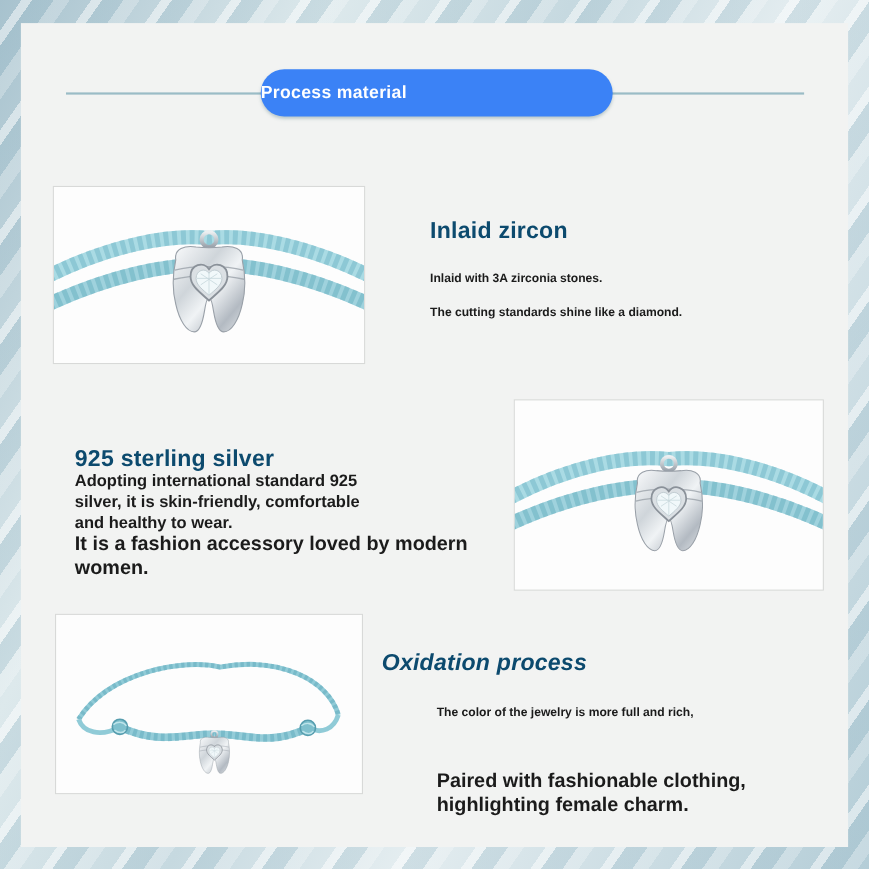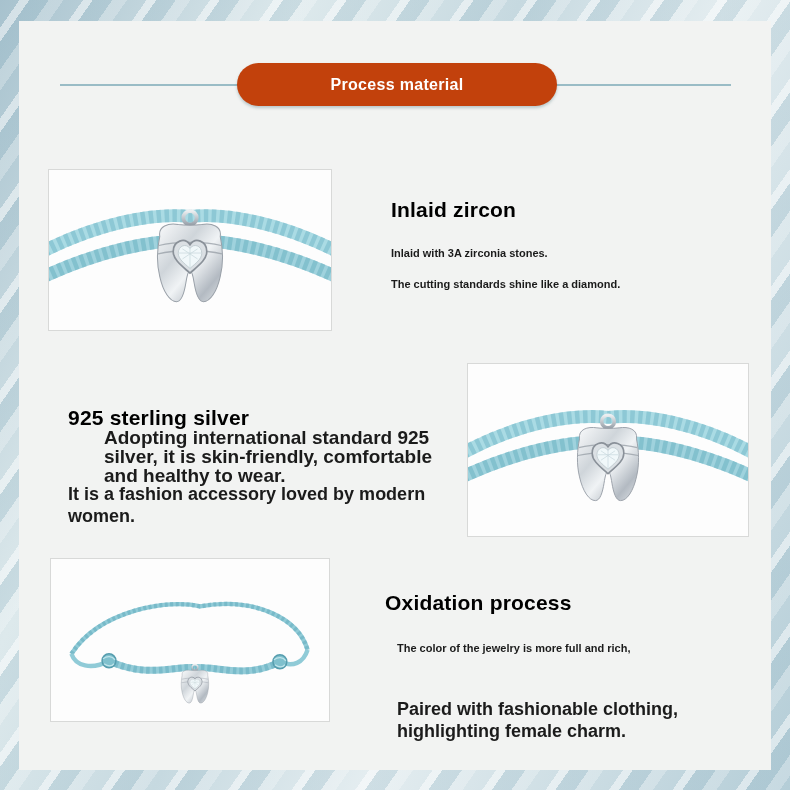--- a/index.html
+++ b/index.html
@@ -21,40 +21,40 @@
   .panel{
     position:absolute;left:19px;top:21px;width:752px;height:749px;
     background:#f2f3f2;
   }
   .divider{
     position:absolute;left:60px;top:84px;width:671px;height:2px;
     background:#9abcc6;
   }
   .pill{
     position:absolute;left:237px;top:63px;width:320px;height:43px;
-    background:#c2410c;border-radius:22px;
-    display:flex;align-items:center;justify-content:center;
+    background:#3b82f6;border-radius:22px;
+    display:flex;align-items:center;justify-content:flex-start;
     box-shadow:0 2px 3px rgba(80,120,130,0.35);
   }
   .pill span{
     color:#ffffff;font-size:16px;font-weight:700;letter-spacing:0.3px;
   }
   .photo{
     position:absolute;background:#fdfdfd;border:1px solid #d8d9d8;box-sizing:border-box;
   }
   .photo svg{display:block;width:100%;height:100%;}
   .h{
-    position:absolute;color:#000000;font-size:21px;font-weight:700;letter-spacing:0.2px;
+    position:absolute;color:#0c4a6e;font-size:21px;font-weight:700;letter-spacing:0.2px;
     white-space:pre-line;
   }
   .t{
     position:absolute;color:#1b1b1b;font-weight:700;white-space:pre-line;
   }
   .t-md{font-size:11px;}
-  .t-sm{font-size:19px;line-height:19px;margin-left:36px;}
+  .t-sm{font-size:15px;line-height:19px;}
   .t-lg{font-size:18px;line-height:22px;}
   .t-xs{font-size:11px;}
   .defs-holder{position:absolute;width:0;height:0;overflow:hidden;}
 </style>
 </head>
 <body>
 
 <svg class="defs-holder" aria-hidden="true">
   <defs>
     <linearGradient id="gSilver" x1="0" y1="0" x2="1" y2="1">
@@ -134,16 +134,16 @@
     </g>
     <g>
       <circle cx="58" cy="103" r="7" fill="#7fc0cd" stroke="#569dae" stroke-width="1.5"></circle>
       <path d="M 52,101 C 56,98 61,98 64,102 M 53,106 C 57,109 61,109 63,106" fill="none" stroke="#bfe4ea" stroke-width="1.3"></path>
       <circle cx="231" cy="104" r="7" fill="#7fc0cd" stroke="#569dae" stroke-width="1.5"></circle>
       <path d="M 225,102 C 229,99 234,99 237,103 M 226,107 C 230,110 234,110 236,107" fill="none" stroke="#bfe4ea" stroke-width="1.3"></path>
     </g>
     <use href="#charm" transform="translate(145,130) scale(0.36)"></use>
   </svg>
 </div>
-<div class="h" style="left:385px;top:591px;">Oxidation process</div>
+<div class="h" style="left:347px;top:591px;font-style:italic;">Oxidation process</div>
 <div class="t t-xs" style="left:397px;top:642px;">The color of the jewelry is more full and rich,</div>
 <div class="t t-lg" style="left:397px;top:698px;">Paired with fashionable clothing,
 highlighting female charm.</div>
 
 </body></html>

